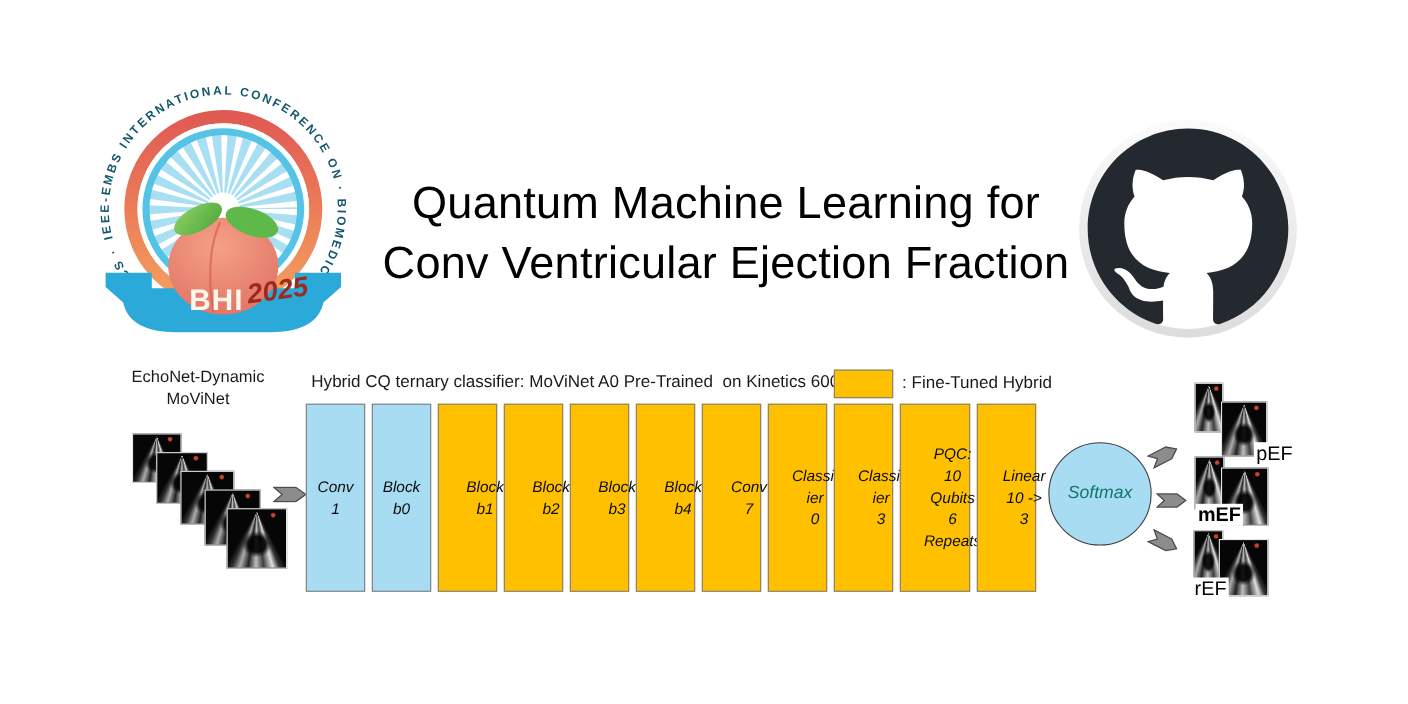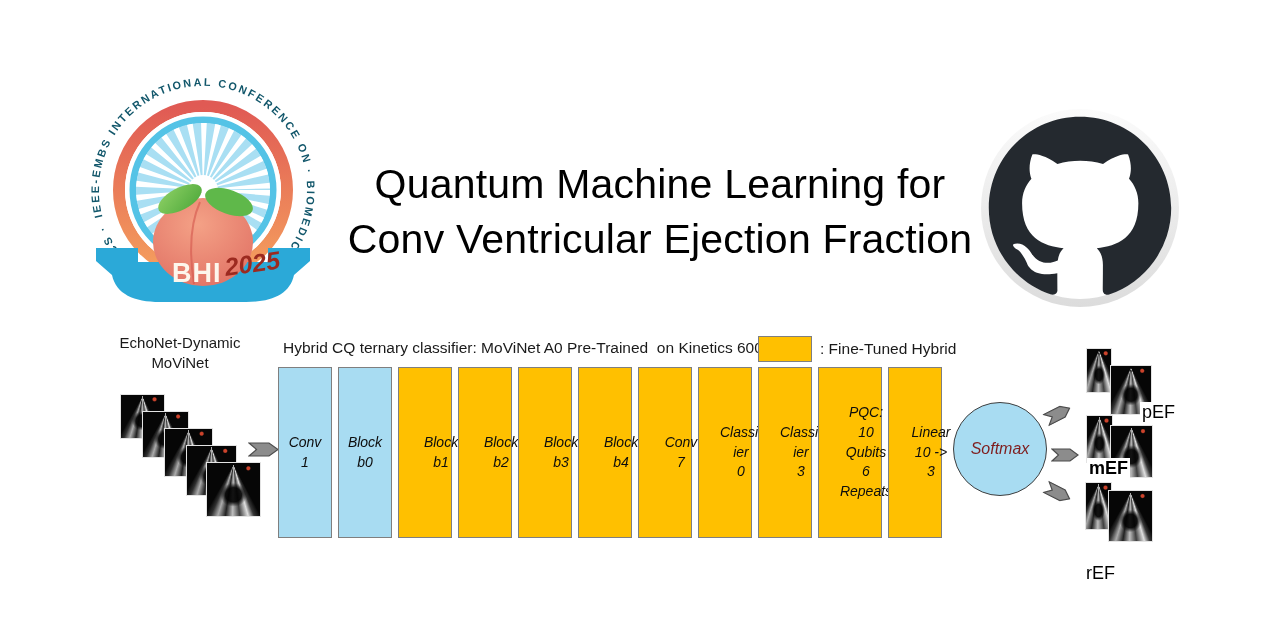--- a/index.html
+++ b/index.html
@@ -26,21 +26,21 @@
          display:flex;align-items:center;justify-content:center;text-align:center;
          font-style:italic;font-size:14px;line-height:1.42;white-space:pre-line;color:#0d0d0d;}
   .block.wide{width:64px;}
   .frozen{background:#A8DCF2;}
   .tuned{background:#FFC000;padding-left:32px;}
 
   
   #softmax{position:absolute;left:953px;top:402px;width:94px;height:94px;border-radius:50%;
            background:#A8DCF2;border:1.6px solid #3f3f3f;box-sizing:border-box;
            display:flex;align-items:center;justify-content:center;
-           font-style:italic;font-size:16px;color:#7f1d1d;}
+           font-style:italic;font-size:16px;color:#0f766e;}
 
   
   .echo{position:absolute;border:1px solid #e3e3e3;box-sizing:border-box;
     background:
       radial-gradient(circle at 78% 10%, rgba(215,70,45,.95) 0 1.4px, transparent 2.6px),
       radial-gradient(ellipse 34% 30% at 50% 60%, rgba(0,0,0,.9) 0 45%, transparent 75%),
       conic-gradient(from 152deg at 50% 3%,
         transparent 0deg, rgba(140,140,140,.35) 6deg, rgba(235,235,235,.95) 12deg,
         rgba(70,70,70,.9) 21deg, rgba(210,210,210,.9) 29deg, rgba(35,35,35,.95) 37deg,
         rgba(200,200,200,.85) 45deg, rgba(110,110,110,.4) 52deg, transparent 58deg),
@@ -173,15 +173,15 @@
   <div class="echo" style="left:1086px;top:348px;width:26px;height:45px;z-index:1;"></div>
   <div class="echo" style="left:1110px;top:365px;width:42px;height:50px;z-index:2;"></div>
   <span class="out-label" style="left:1140px;top:390px;margin-top:12px;">pEF</span>
 
   <div class="echo" style="left:1086px;top:415px;width:27px;height:48px;z-index:1;"></div>
   <div class="echo" style="left:1110px;top:425px;width:43px;height:53px;z-index:2;"></div>
   <span class="out-label" style="left:1087px;top:458px;font-weight:bold;">mEF</span>
 
   <div class="echo" style="left:1085px;top:482px;width:27px;height:48px;z-index:1;"></div>
   <div class="echo" style="left:1108px;top:490px;width:45px;height:52px;z-index:2;"></div>
-  <span class="out-label" style="left:1084px;top:525px;margin-top:38px;">rEF</span>
+  <span class="out-label" style="left:1084px;top:525px;">rEF</span>
 
 </div>
 
 </body></html>

